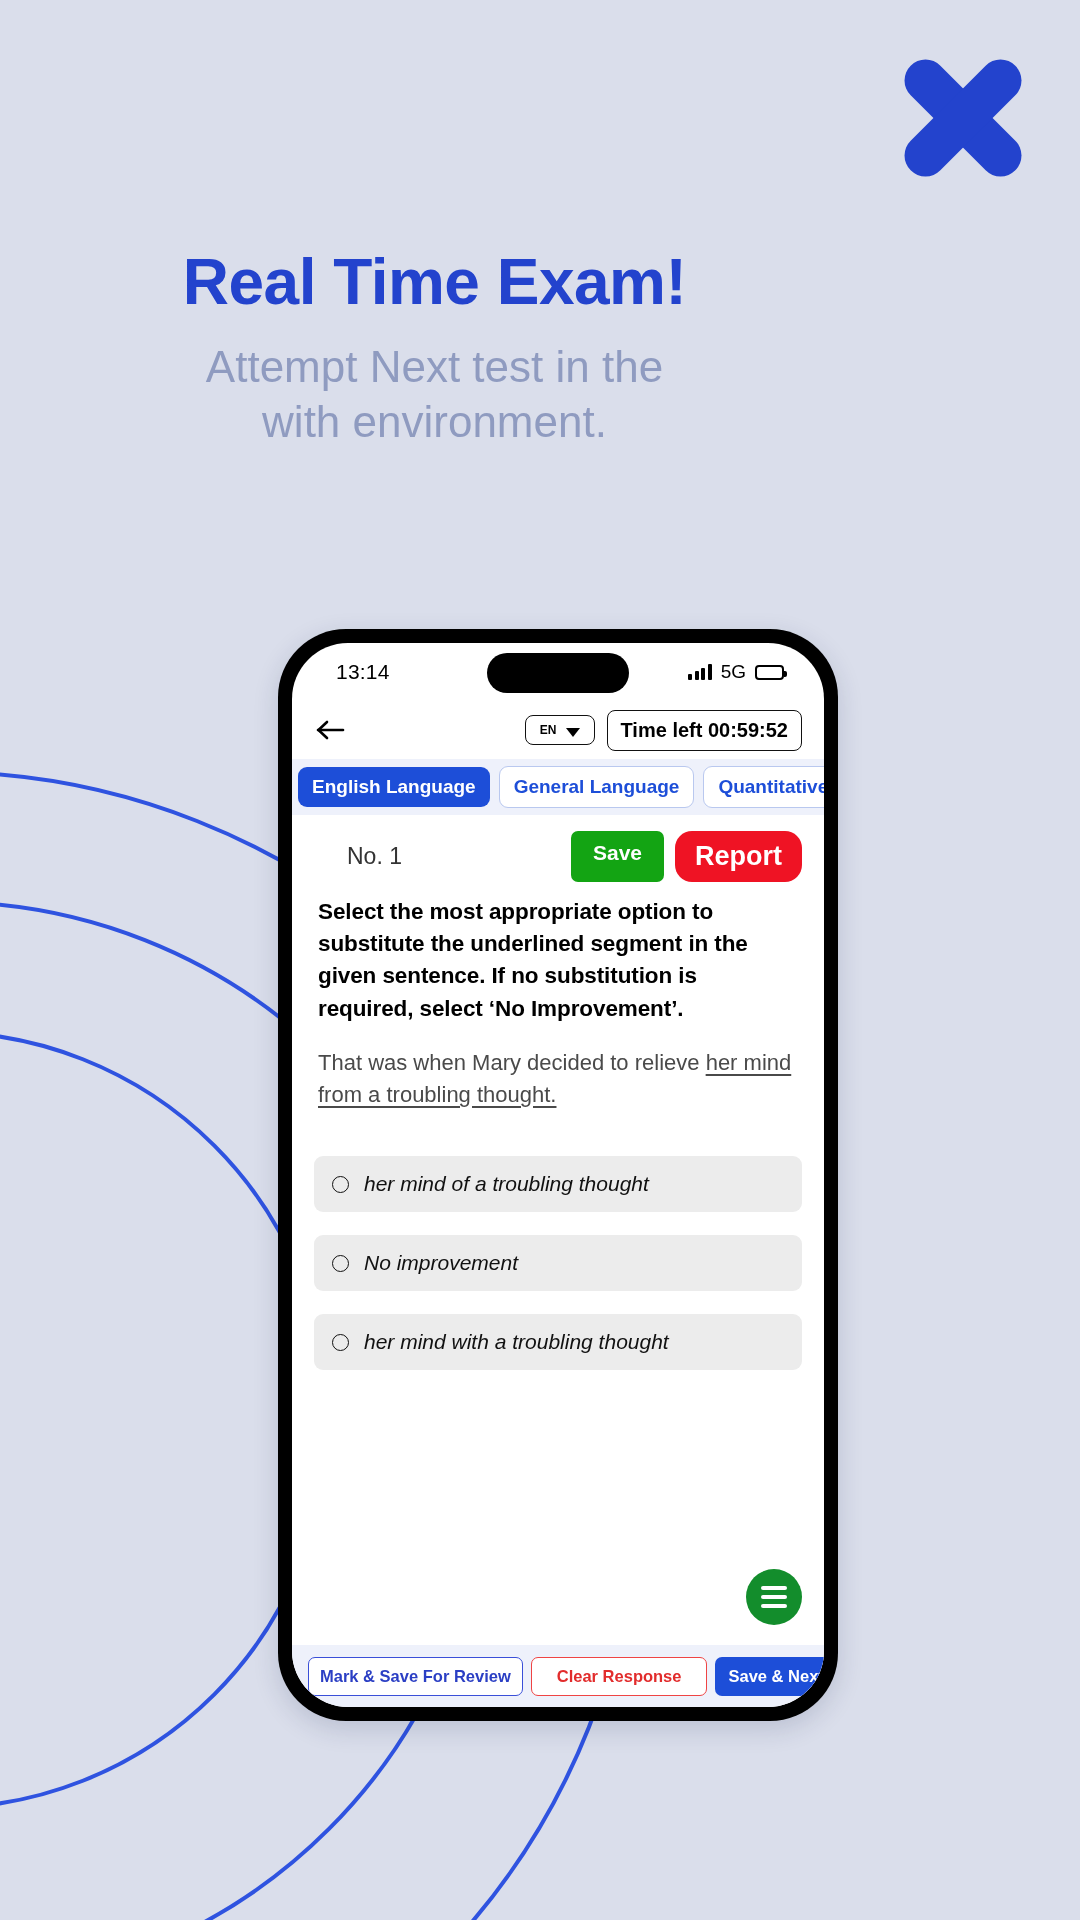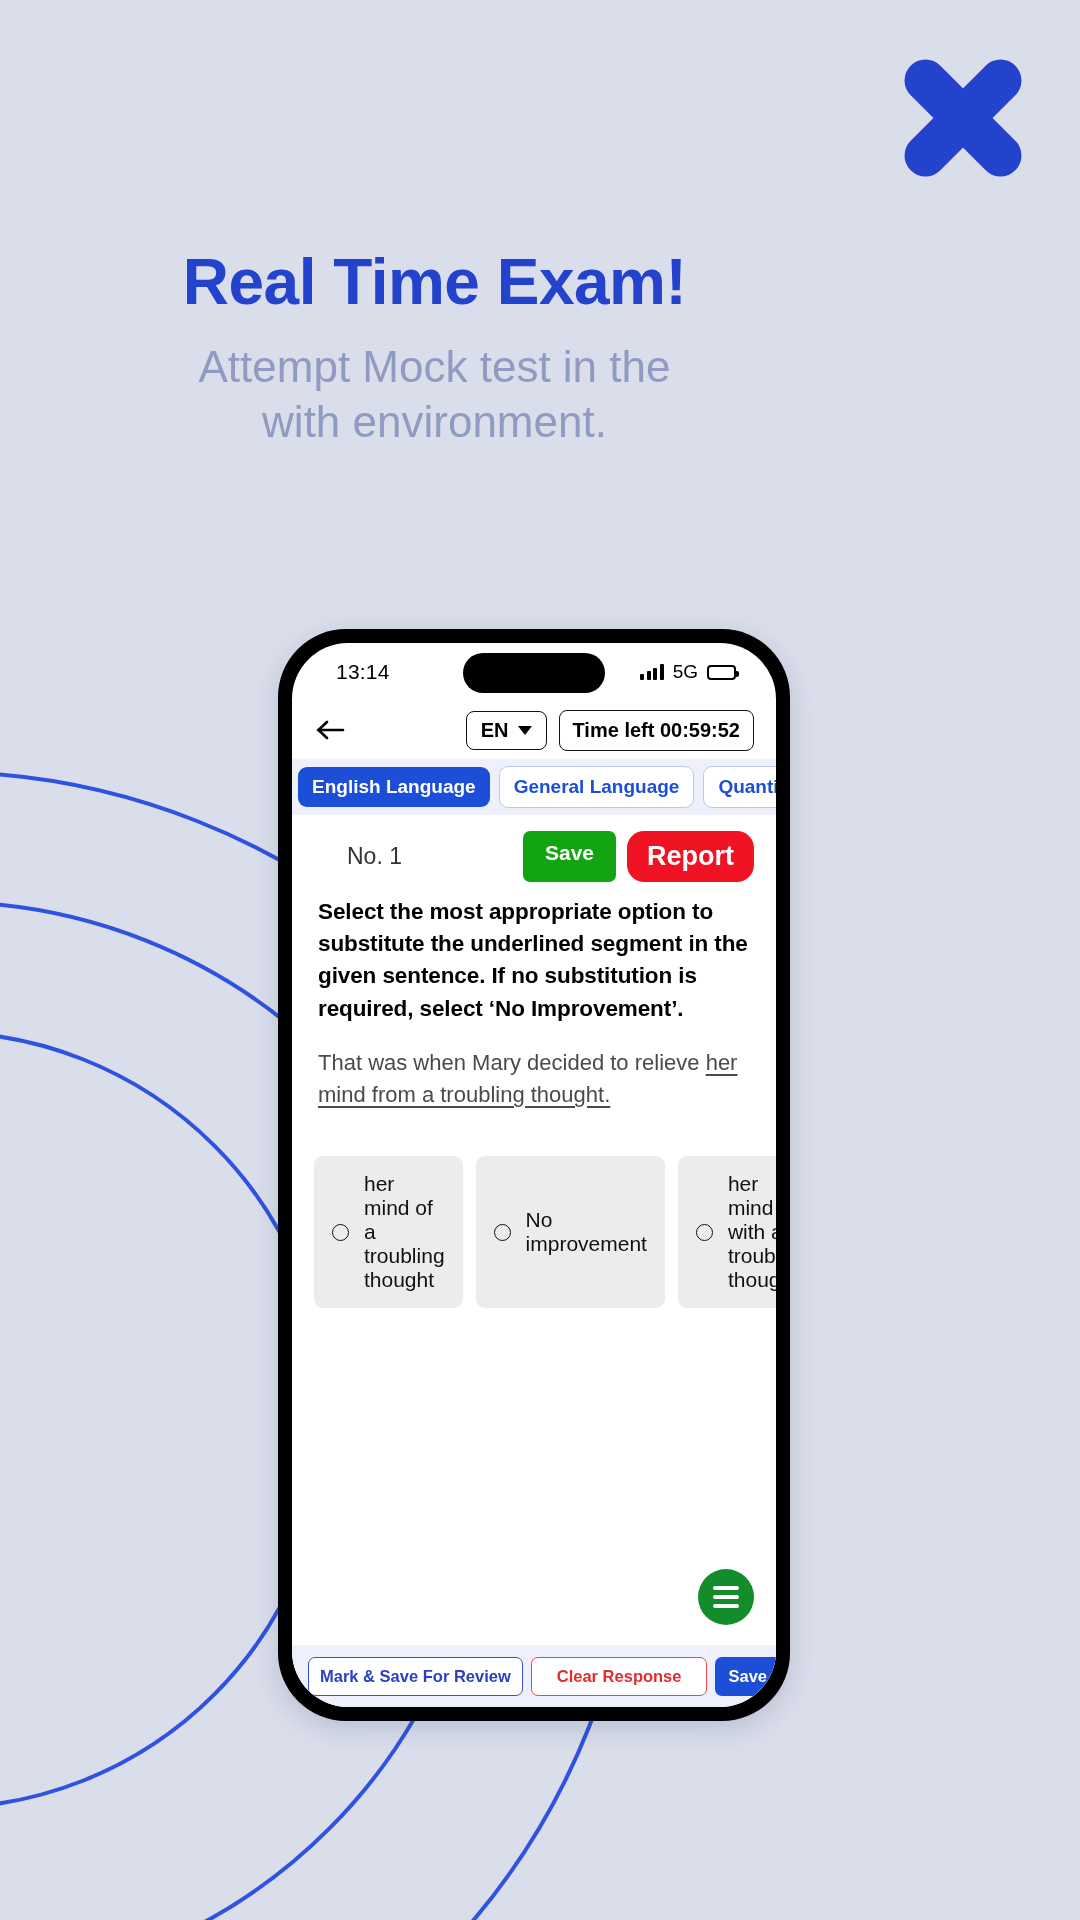--- a/index.html
+++ b/index.html
@@ -74,21 +74,21 @@
     font-weight: 400;
     color: #8f9bc0;
     line-height: 1.25;
   }
 
   
   .phone {
     position: absolute;
     left: 278px;
     top: 629px;
-    width: 512px;
+    width: 560px;
     height: 1092px;
     background: #000;
     border-radius: 68px;
     padding: 14px;
     box-shadow: 0 8px 26px rgba(25,35,80,.16);
   }
   .screen {
     position: relative;
     width: 100%;
     height: 100%;
@@ -165,25 +165,25 @@
     gap: 12px;
     background: #fff;
   }
   .back-arrow {
     width: 34px; height: 34px;
     display:flex; align-items:center; justify-content:center;
     color:#000;
   }
   .spacer { flex: 1; }
   .lang-select {
-    display:flex; align-items:center; gap: 9px;
+    display:flex; align-items:flex-end; gap: 9px;
     border: 1.6px solid #111;
     border-radius: 8px;
     padding: 7px 14px;
-    font-size: 20px;
+    font-size: 12px;
     font-weight: 600;
     color: #000;
   }
   .caret {
     width: 0; height: 0;
     border-left: 7px solid transparent;
     border-right: 7px solid transparent;
     border-top: 9px solid #000;
   }
   .timer {
@@ -255,21 +255,21 @@
   }
   .qsentence {
     margin-top: 22px;
     font-size: 22px;
     color: #4a4a4a;
     line-height: 1.45;
     padding: 0 4px;
   }
   .qsentence u { text-decoration: underline; text-underline-offset: 4px; }
 
-  .options { margin-top: 46px; display: flex; flex-direction: row; gap: 13px; }
+  .options { margin-top: 46px; display: flex; flex-direction: column; gap: 23px; font-style: italic; }
   .option {
     background: #ececec;
     border-radius: 9px;
     padding: 16px 18px;
     display: flex;
     align-items: center;
     gap: 15px;
   }
   .radio {
     width: 17px; height: 17px;
@@ -343,21 +343,21 @@
 </div>
 
 <div class="x-mark">
   <span class="a"></span>
   <span class="b"></span>
 </div>
 
 <div class="headline-wrap">
   <div class="headline">Real Time Exam!</div>
   <div class="subhead">
-    <div>Attempt Mock test in the</div>
+    <div>Attempt Next test in the</div>
     <div>with environment.</div>
   </div>
 </div>
 
 <div class="phone">
   <div class="screen">
 
     <div class="statusbar">
       <div class="sb-time">13:14</div>
       <div class="island"></div>

